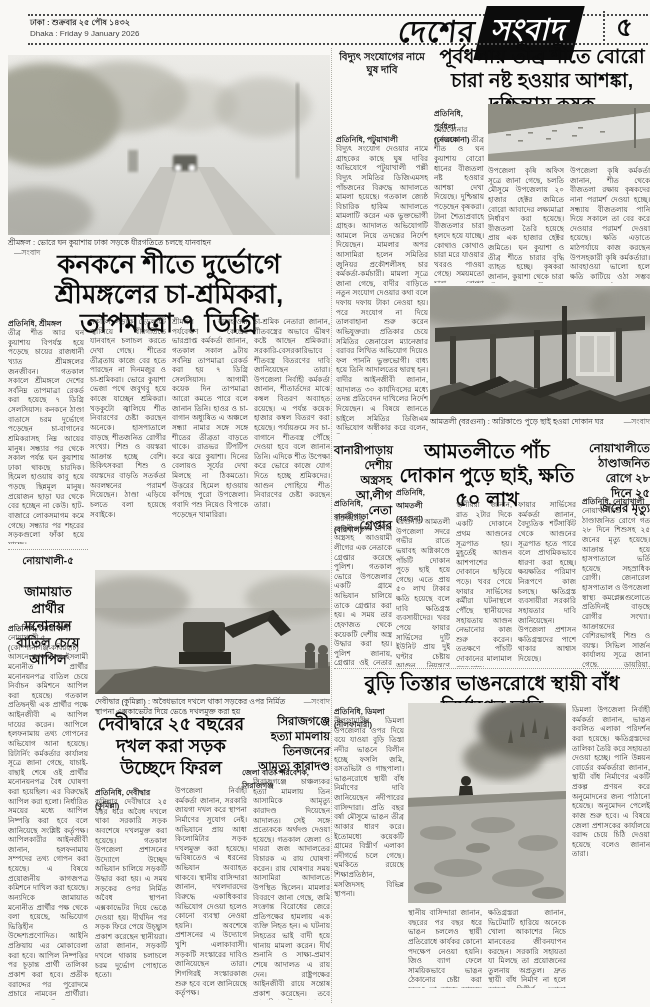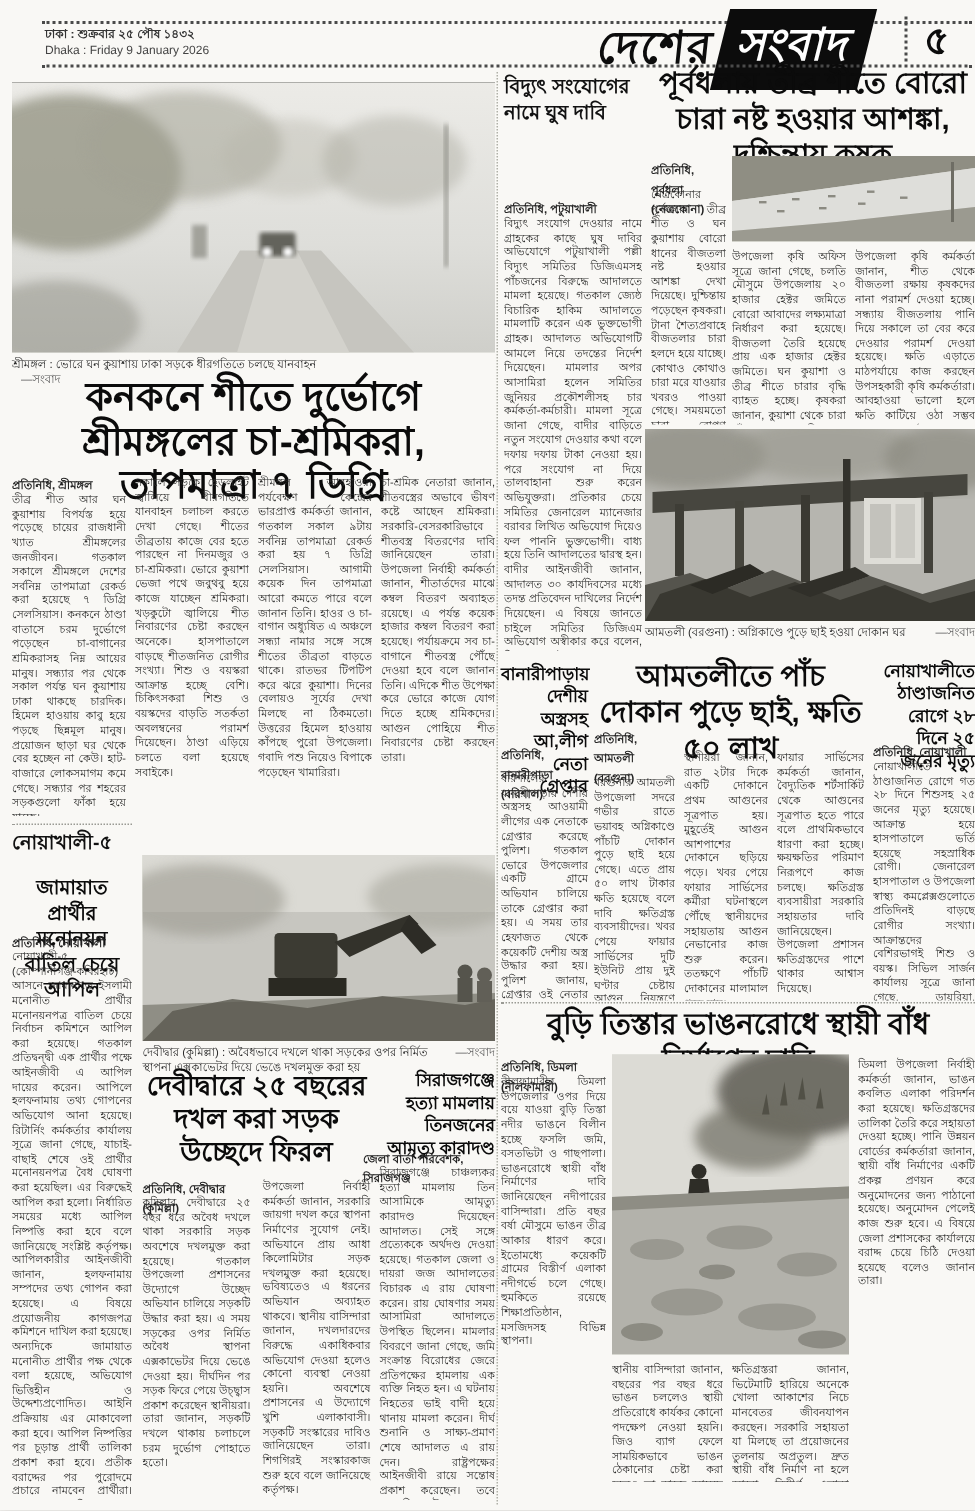--- a/index.html
+++ b/index.html
@@ -19,21 +19,21 @@
   .pagenum{font-size:26px;font-weight:800;color:#0c0c0c;}
   .photo{display:block;background:#d8d7d2;}
   .cap{font-size:7.6px;color:#2a2a2a;display:flex;justify-content:space-between;line-height:1.3;}
   .cap .credit{color:#555;margin-left:6px;white-space:nowrap;}
   .hl{font-weight:800;color:#0b0b0b;text-align:center;}
   .hl-xl{font-size:26px;line-height:1.14;}
   .hl-lg{font-size:19.5px;line-height:1.22;}
   .hl-md{font-size:18px;line-height:1.22;}
   .hl-sm{font-size:13px;line-height:1.3;}
   .hl-xs{font-size:11.5px;line-height:1.3;text-align:right;}
-  .kicker{font-size:13px;font-weight:bold;line-height:1.3;text-align:left;color:#111;}
+  .kicker{font-size:10px;font-weight:bold;line-height:1.3;text-align:center;color:#111;}
   .dl{font-size:7.6px;font-weight:bold;color:#222;}
   .col{font-size:7.3px;line-height:1.32;text-align:justify;color:#2b2b2a;overflow:hidden;
        word-break:break-word;}
 </style>
 </head>
 <body>
 
 <div id="paper">
 
   <div class="abs rule-dot-h" style="left:28px;top:14px;width:620px;"></div>

